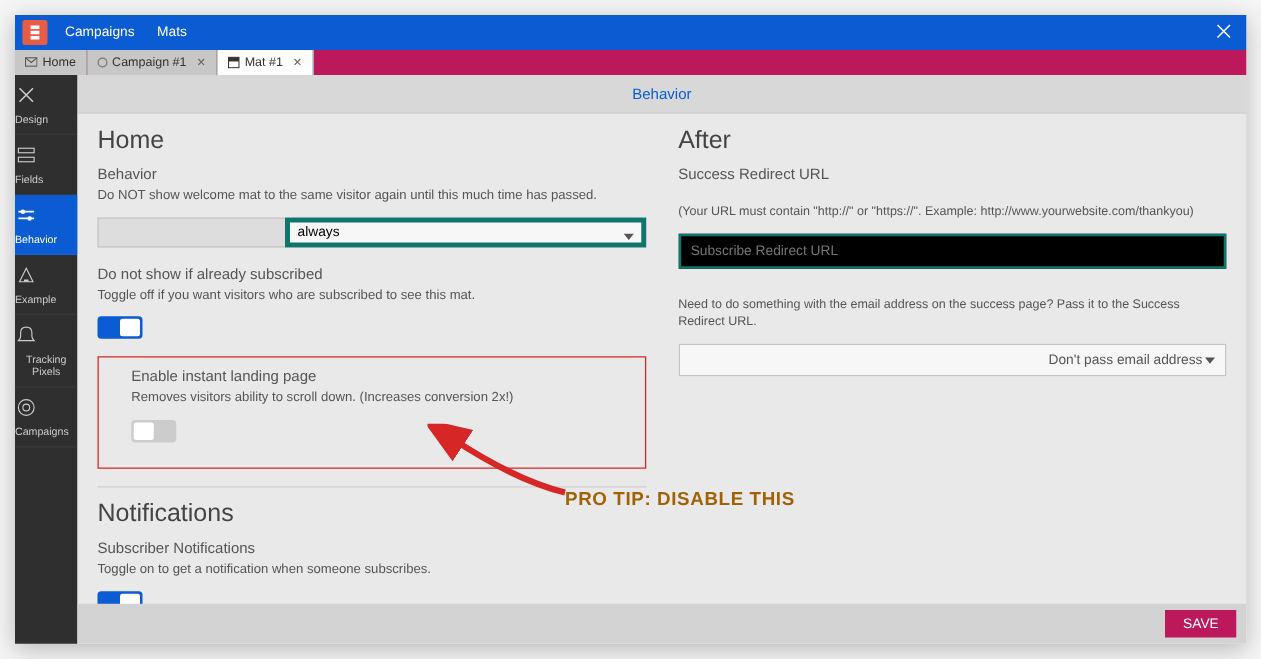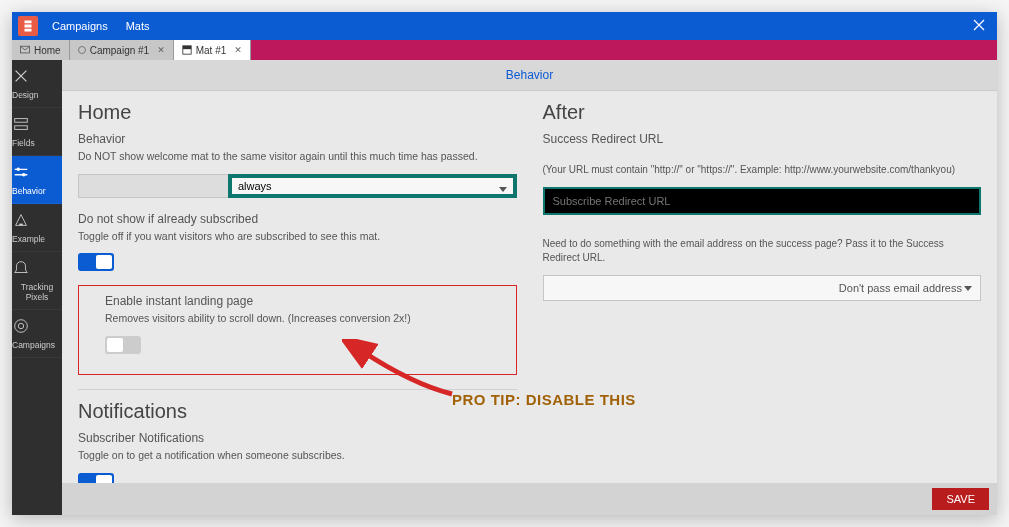--- a/index.html
+++ b/index.html
@@ -234,21 +234,21 @@
     position: absolute;
     bottom: 0; left: 0; right: 0;
     height: 32px;
     background: #d3d3d3;
     display: flex;
     justify-content: flex-end;
     align-items: center;
     padding-right: 8px;
   }
   .save-btn {
-    background: #b91c1c;
+    background: #be185d;
     color: #fff;
     font-size: 11px;
     padding: 5px 14px;
     border: none;
     cursor: pointer;
   }
   
   .annotation {
     position: absolute;
     pointer-events: none;

